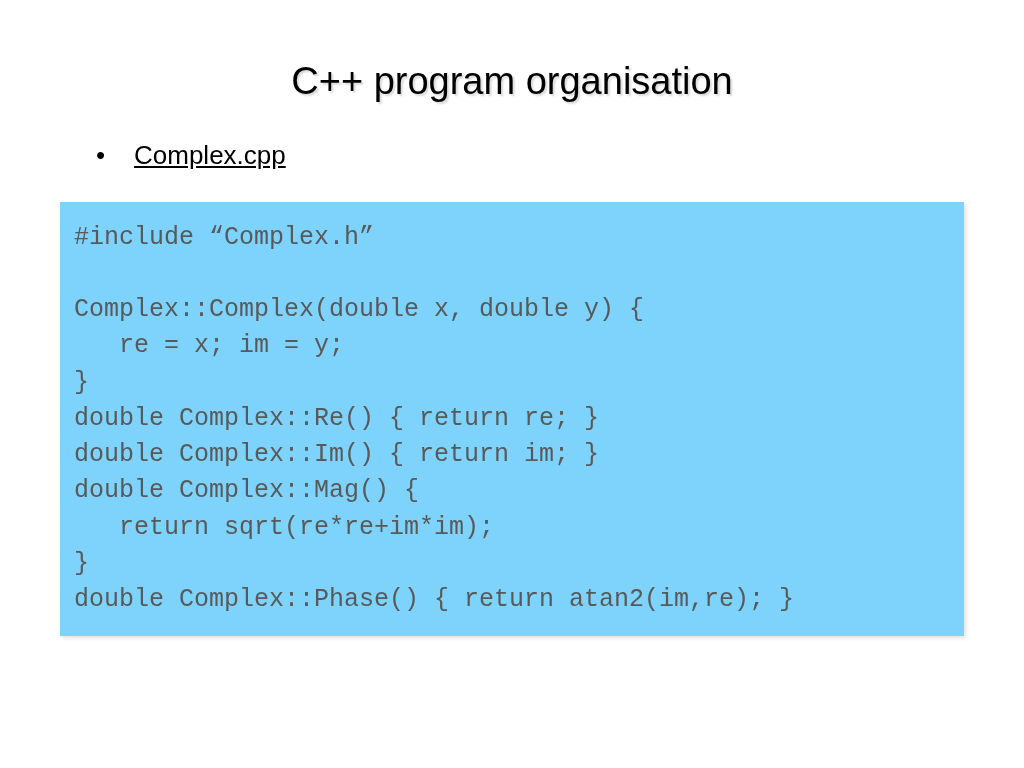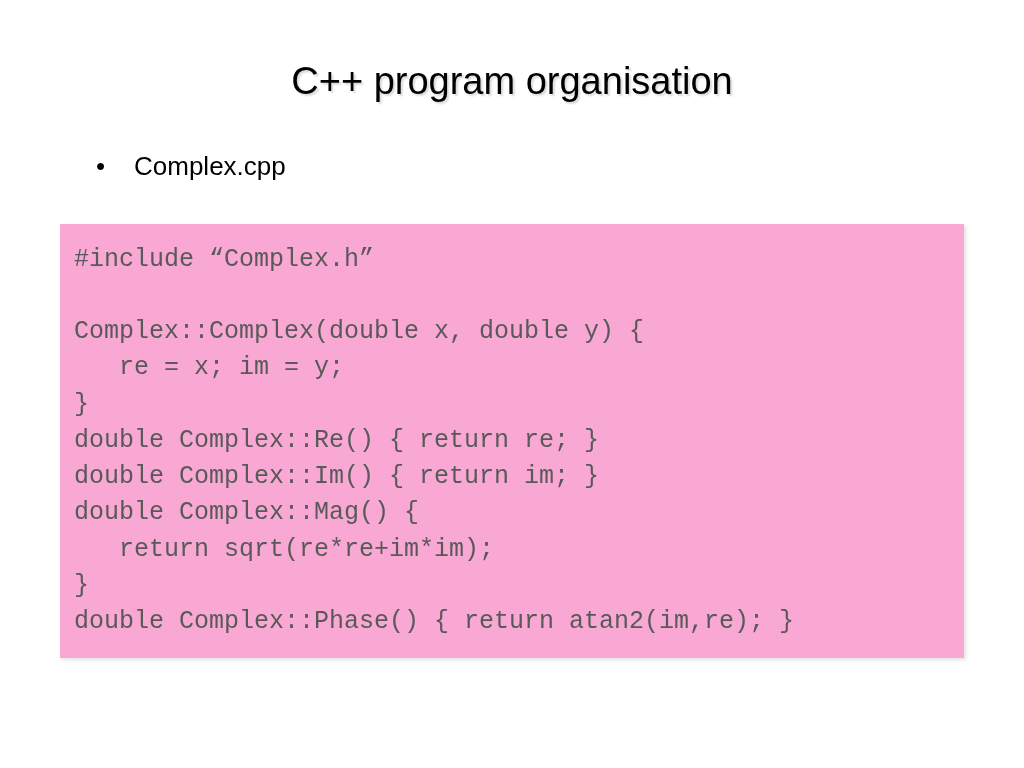--- a/index.html
+++ b/index.html
@@ -1,19 +1,18 @@
 <!DOCTYPE html>
 <html><head>
   <meta charset="utf-8">
   <style>
     * {
       margin: 0;
       padding: 0;
       box-sizing: border-box;
-      gap: 11px;
     }
     body {
       width: 1024px;
       height: 768px;
       background: #ffffff;
       font-family: Arial, Helvetica, sans-serif;
       padding: 0;
       overflow: hidden;
     }
     .slide {
@@ -28,39 +27,40 @@
       font-weight: 400;
       text-align: center;
       color: #000000;
       margin-bottom: 36px;
       text-shadow: 2px 2px 2px rgba(0,0,0,0.15);
     }
     .bullets {
       list-style: none;
       padding-left: 60px;
       margin-bottom: 26px;
+      text-decoration: underline;
     }
     .bullets li {
       font-size: 26px;
       color: #000000;
       line-height: 1.25;
       margin-bottom: 4px;
       position: relative;
       padding-left: 38px;
     }
     .bullets li::before {
       content: "•";
       position: absolute;
       left: 0;
       top: 0;
       font-size: 26px;
       color: #000000;
     }
     .code-block {
-      background: #f9a8d4;
+      background: #7dd3fc;
       margin: 0 24px;
       padding: 18px 14px 18px 14px;
       font-family: "Courier New", Courier, monospace;
       font-size: 25px;
       color: #595959;
       line-height: 1.45;
       white-space: pre;
       box-shadow: 2px 2px 4px rgba(0,0,0,0.12);
     }
   </style>

